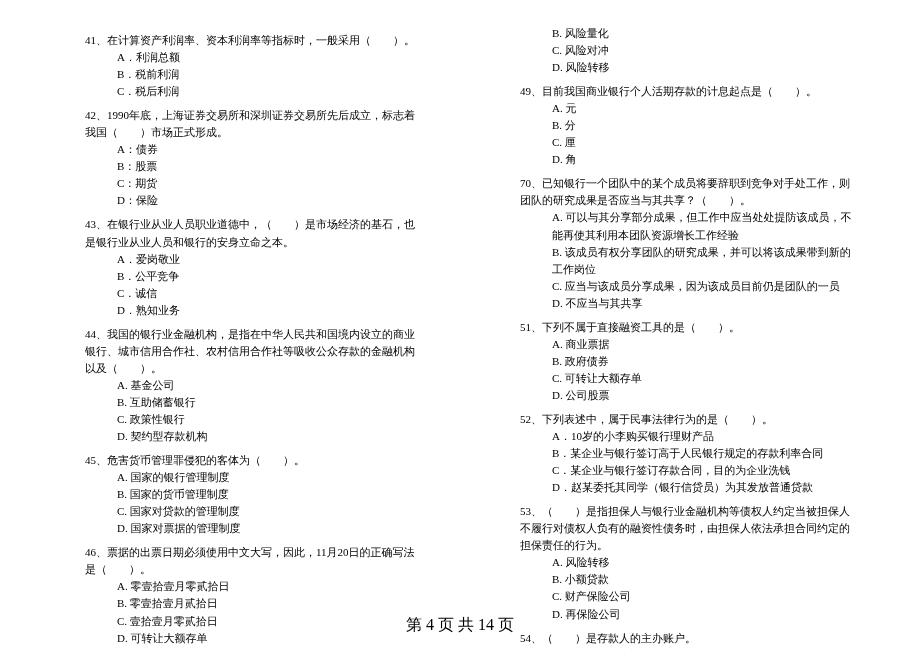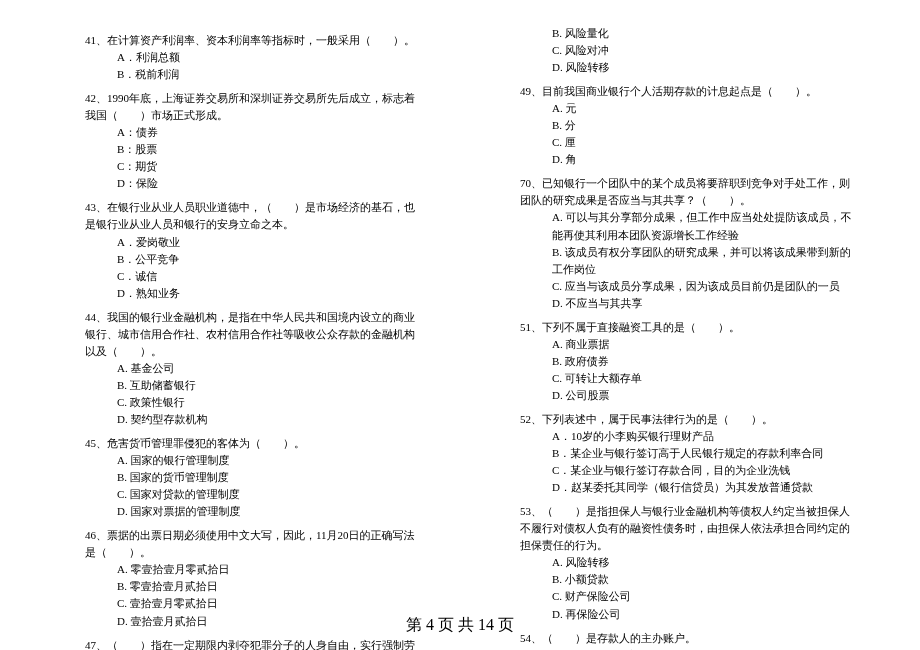--- a/index.html
+++ b/index.html
@@ -44,20 +44,21 @@
   </style>
 </head>
 <body>
 
 <div class="page">
 
   <div class="column left">
     <div class="q-stem">41、在计算资产利润率、资本利润率等指标时，一般采用（　　）。</div>
     <div class="q-opt">A．利润总额</div>
     <div class="q-opt">B．税前利润</div>
+    <div class="q-opt">C．税后利润</div>
 
     <div class="q-stem">42、1990年底，上海证券交易所和深圳证券交易所先后成立，标志着我国（　　）市场正式形成。</div>
     <div class="q-opt">A：债券</div>
     <div class="q-opt">B：股票</div>
     <div class="q-opt">C：期货</div>
     <div class="q-opt">D：保险</div>
 
     <div class="q-stem">43、在银行业从业人员职业道德中，（　　）是市场经济的基石，也是银行业从业人员和银行的安身立命之本。</div>
     <div class="q-opt">A．爱岗敬业</div>
     <div class="q-opt">B．公平竞争</div>
@@ -73,21 +74,21 @@
     <div class="q-stem">45、危害货币管理罪侵犯的客体为（　　）。</div>
     <div class="q-opt">A. 国家的银行管理制度</div>
     <div class="q-opt">B. 国家的货币管理制度</div>
     <div class="q-opt">C. 国家对贷款的管理制度</div>
     <div class="q-opt">D. 国家对票据的管理制度</div>
 
     <div class="q-stem">46、票据的出票日期必须使用中文大写，因此，11月20日的正确写法是（　　）。</div>
     <div class="q-opt">A. 零壹拾壹月零贰拾日</div>
     <div class="q-opt">B. 零壹拾壹月贰拾日</div>
     <div class="q-opt">C. 壹拾壹月零贰拾日</div>
-    <div class="q-opt">D. 壹拾壹月贰拾日</div>
+    <div class="q-opt">D. 可转让大额存单</div>
 
     <div class="q-stem">47、（　　）指在一定期限内剥夺犯罪分子的人身自由，实行强制劳动改造的一种刑罚方法。</div>
 
   </div>
 
   <div class="column right">
     <div class="q-opt">B. 风险量化</div>
     <div class="q-opt">C. 风险对冲</div>
     <div class="q-opt">D. 风险转移</div>
 

